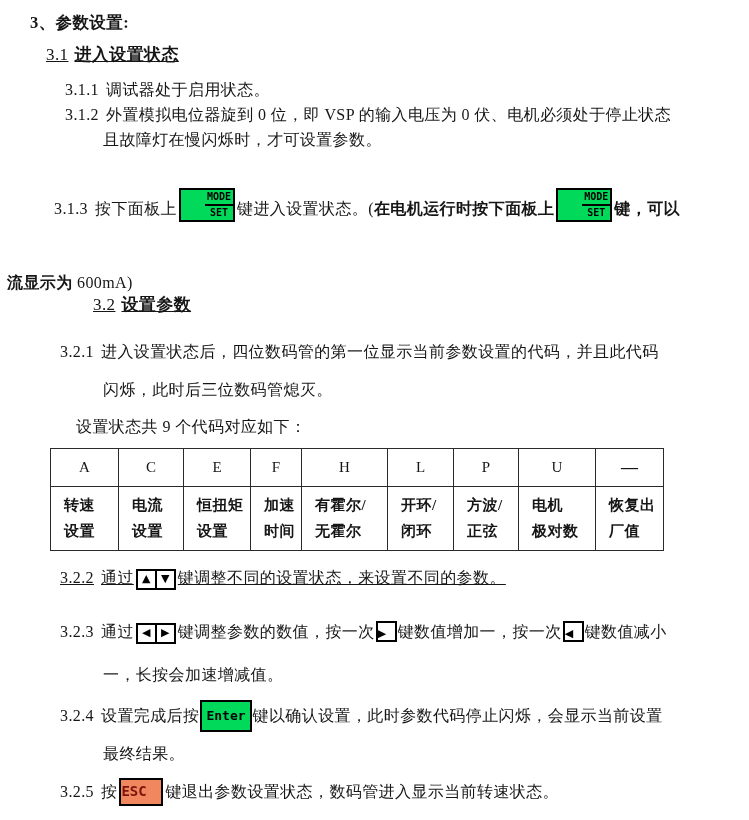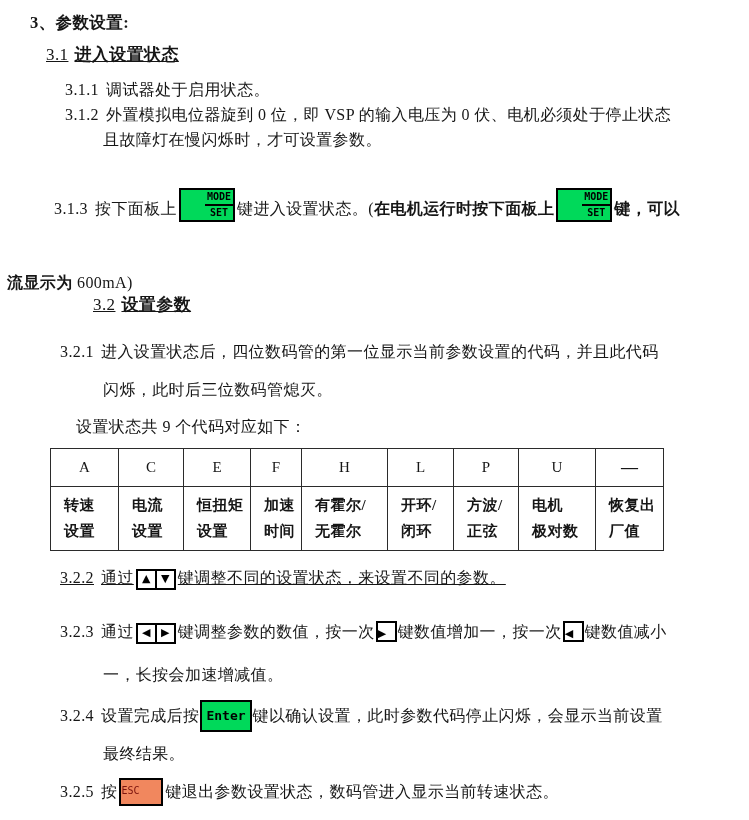--- a/index.html
+++ b/index.html
@@ -89,22 +89,22 @@
 
   
   .key-esc {
     display: inline-flex;
     align-items: center;
     justify-content: center;
     border: 2px solid #000;
     background: var(--esc-bg, #f1875e);
     color: var(--esc-text, #7b140e);
     font-family: "DejaVu Sans Mono", monospace;
-    font-weight: normal;
-    font-size: 10px;
+    font-weight: bold;
+    font-size: 14px;
     letter-spacing: 0;
     width: 44px;
     height: 28px;
     margin: 0 2px;
   }
 
   
   .code-table {
     position: absolute;
     left: 50px;

